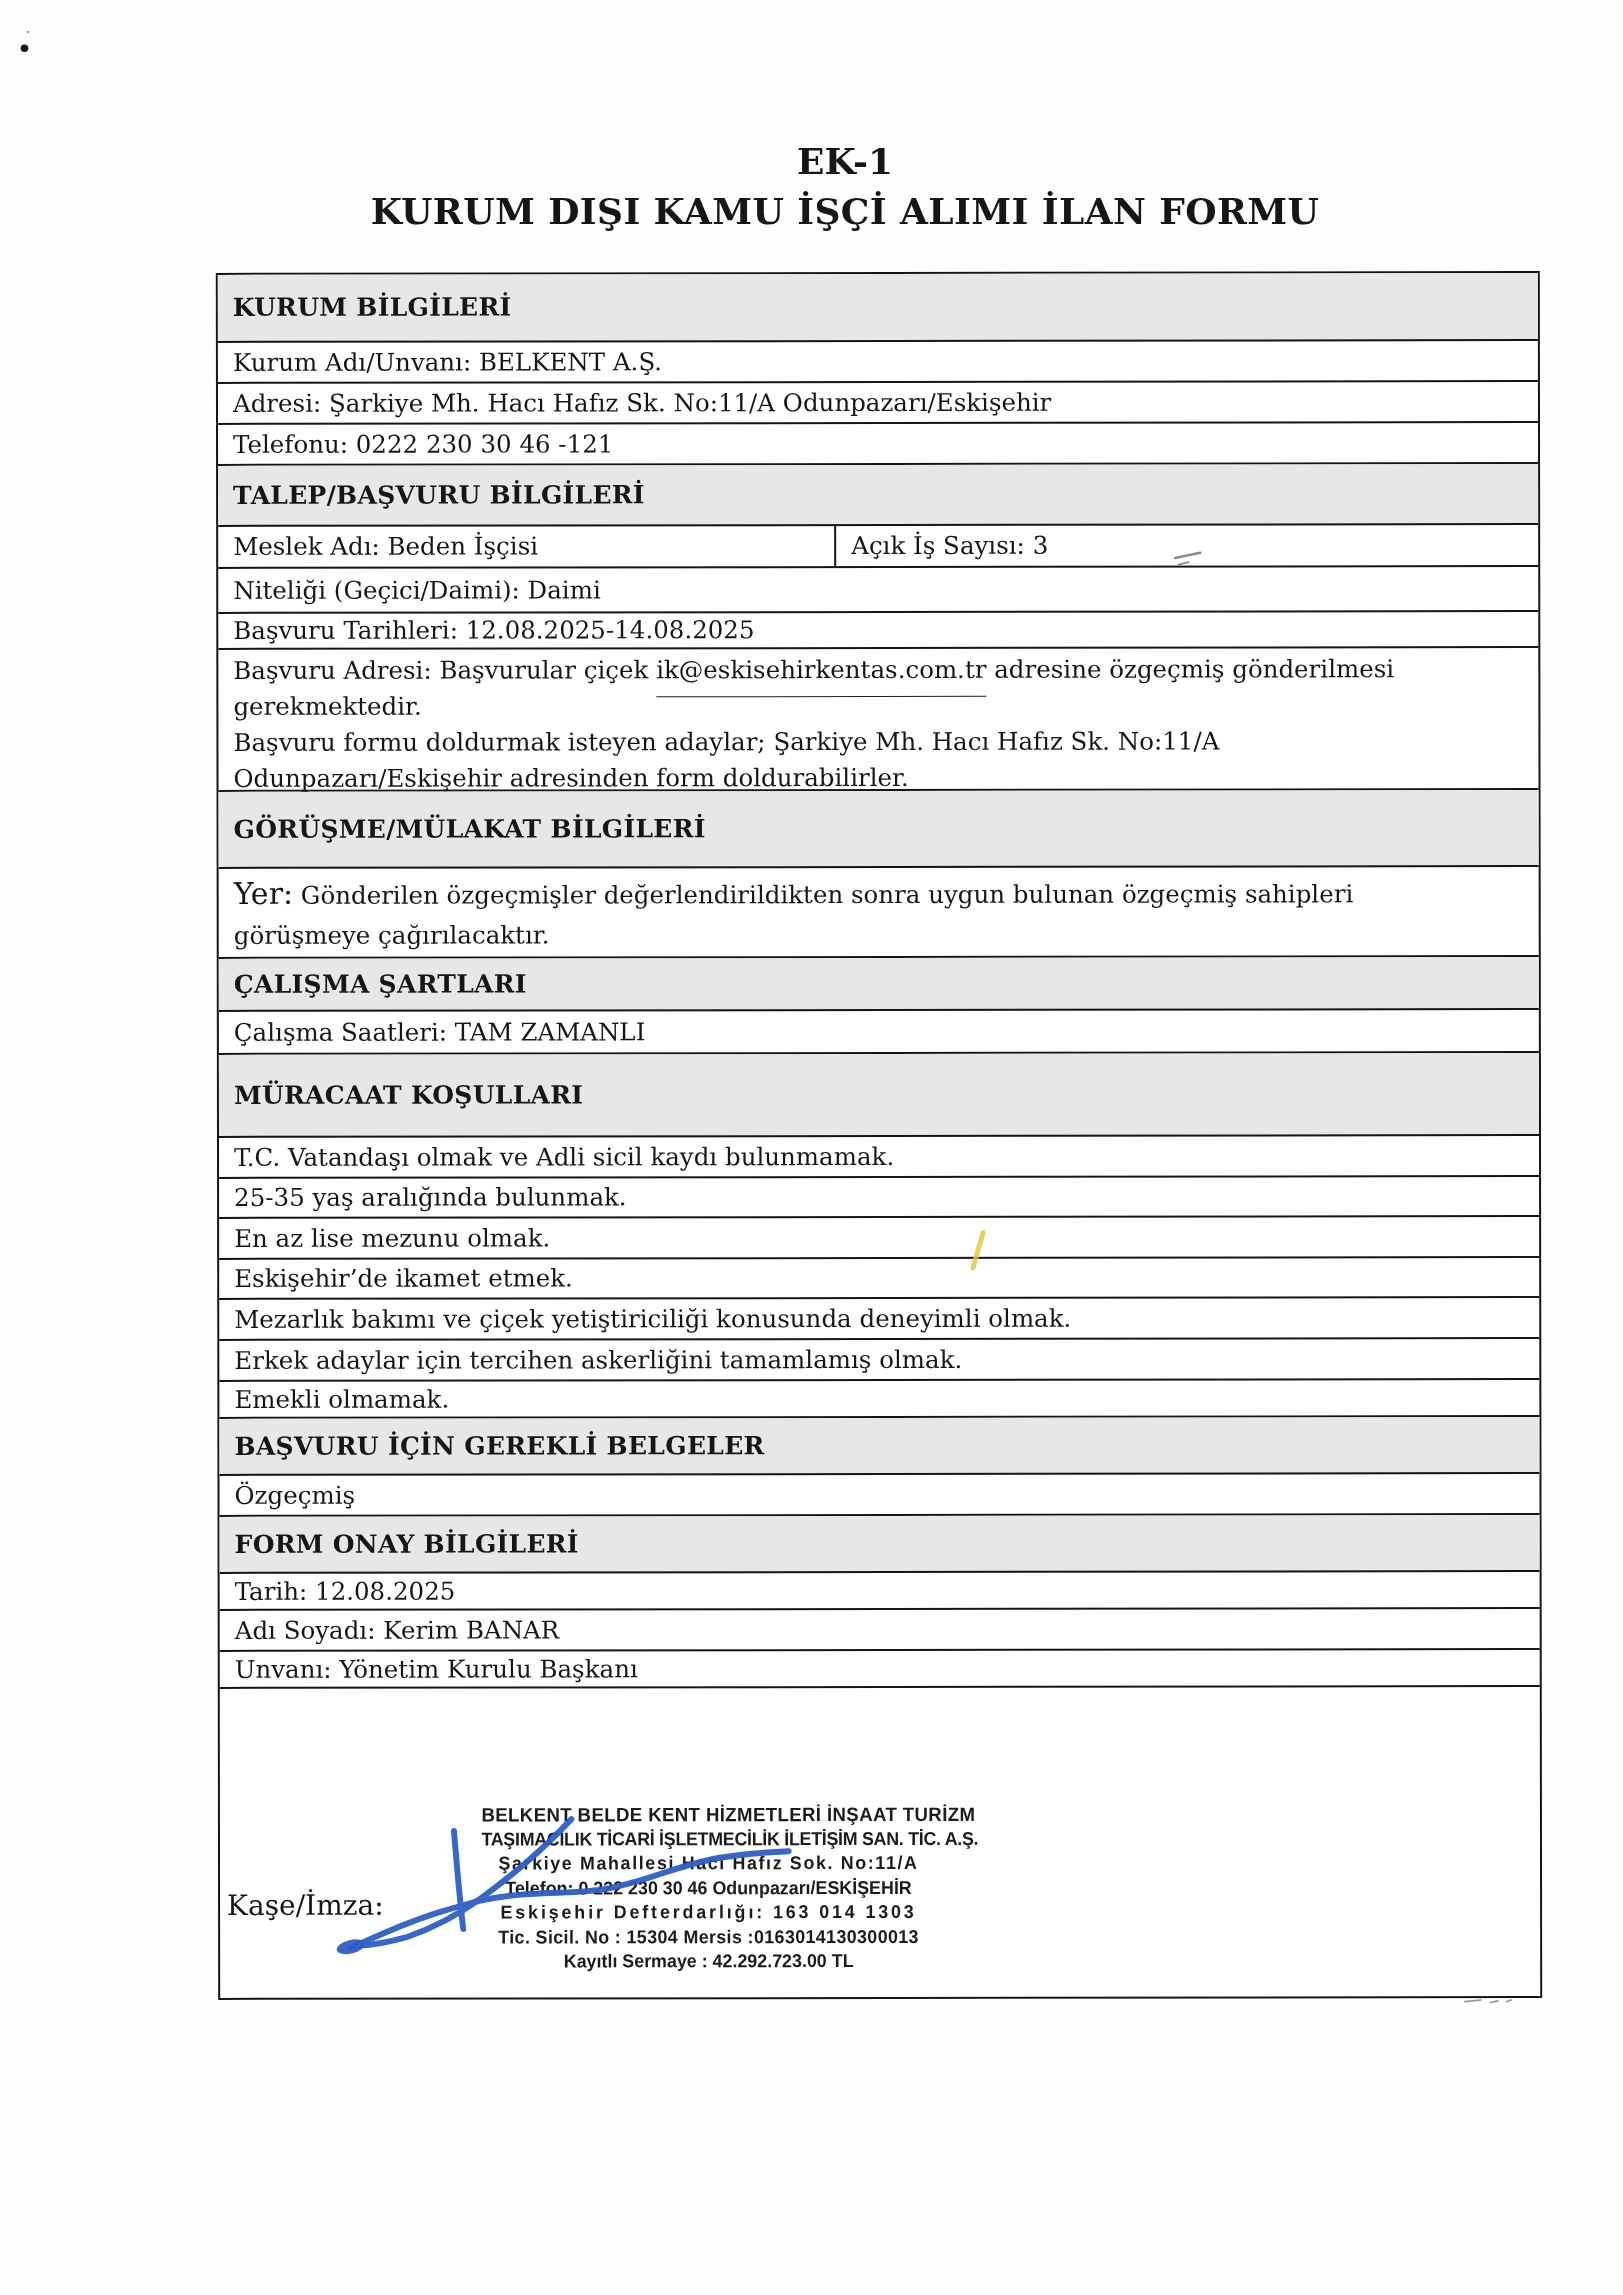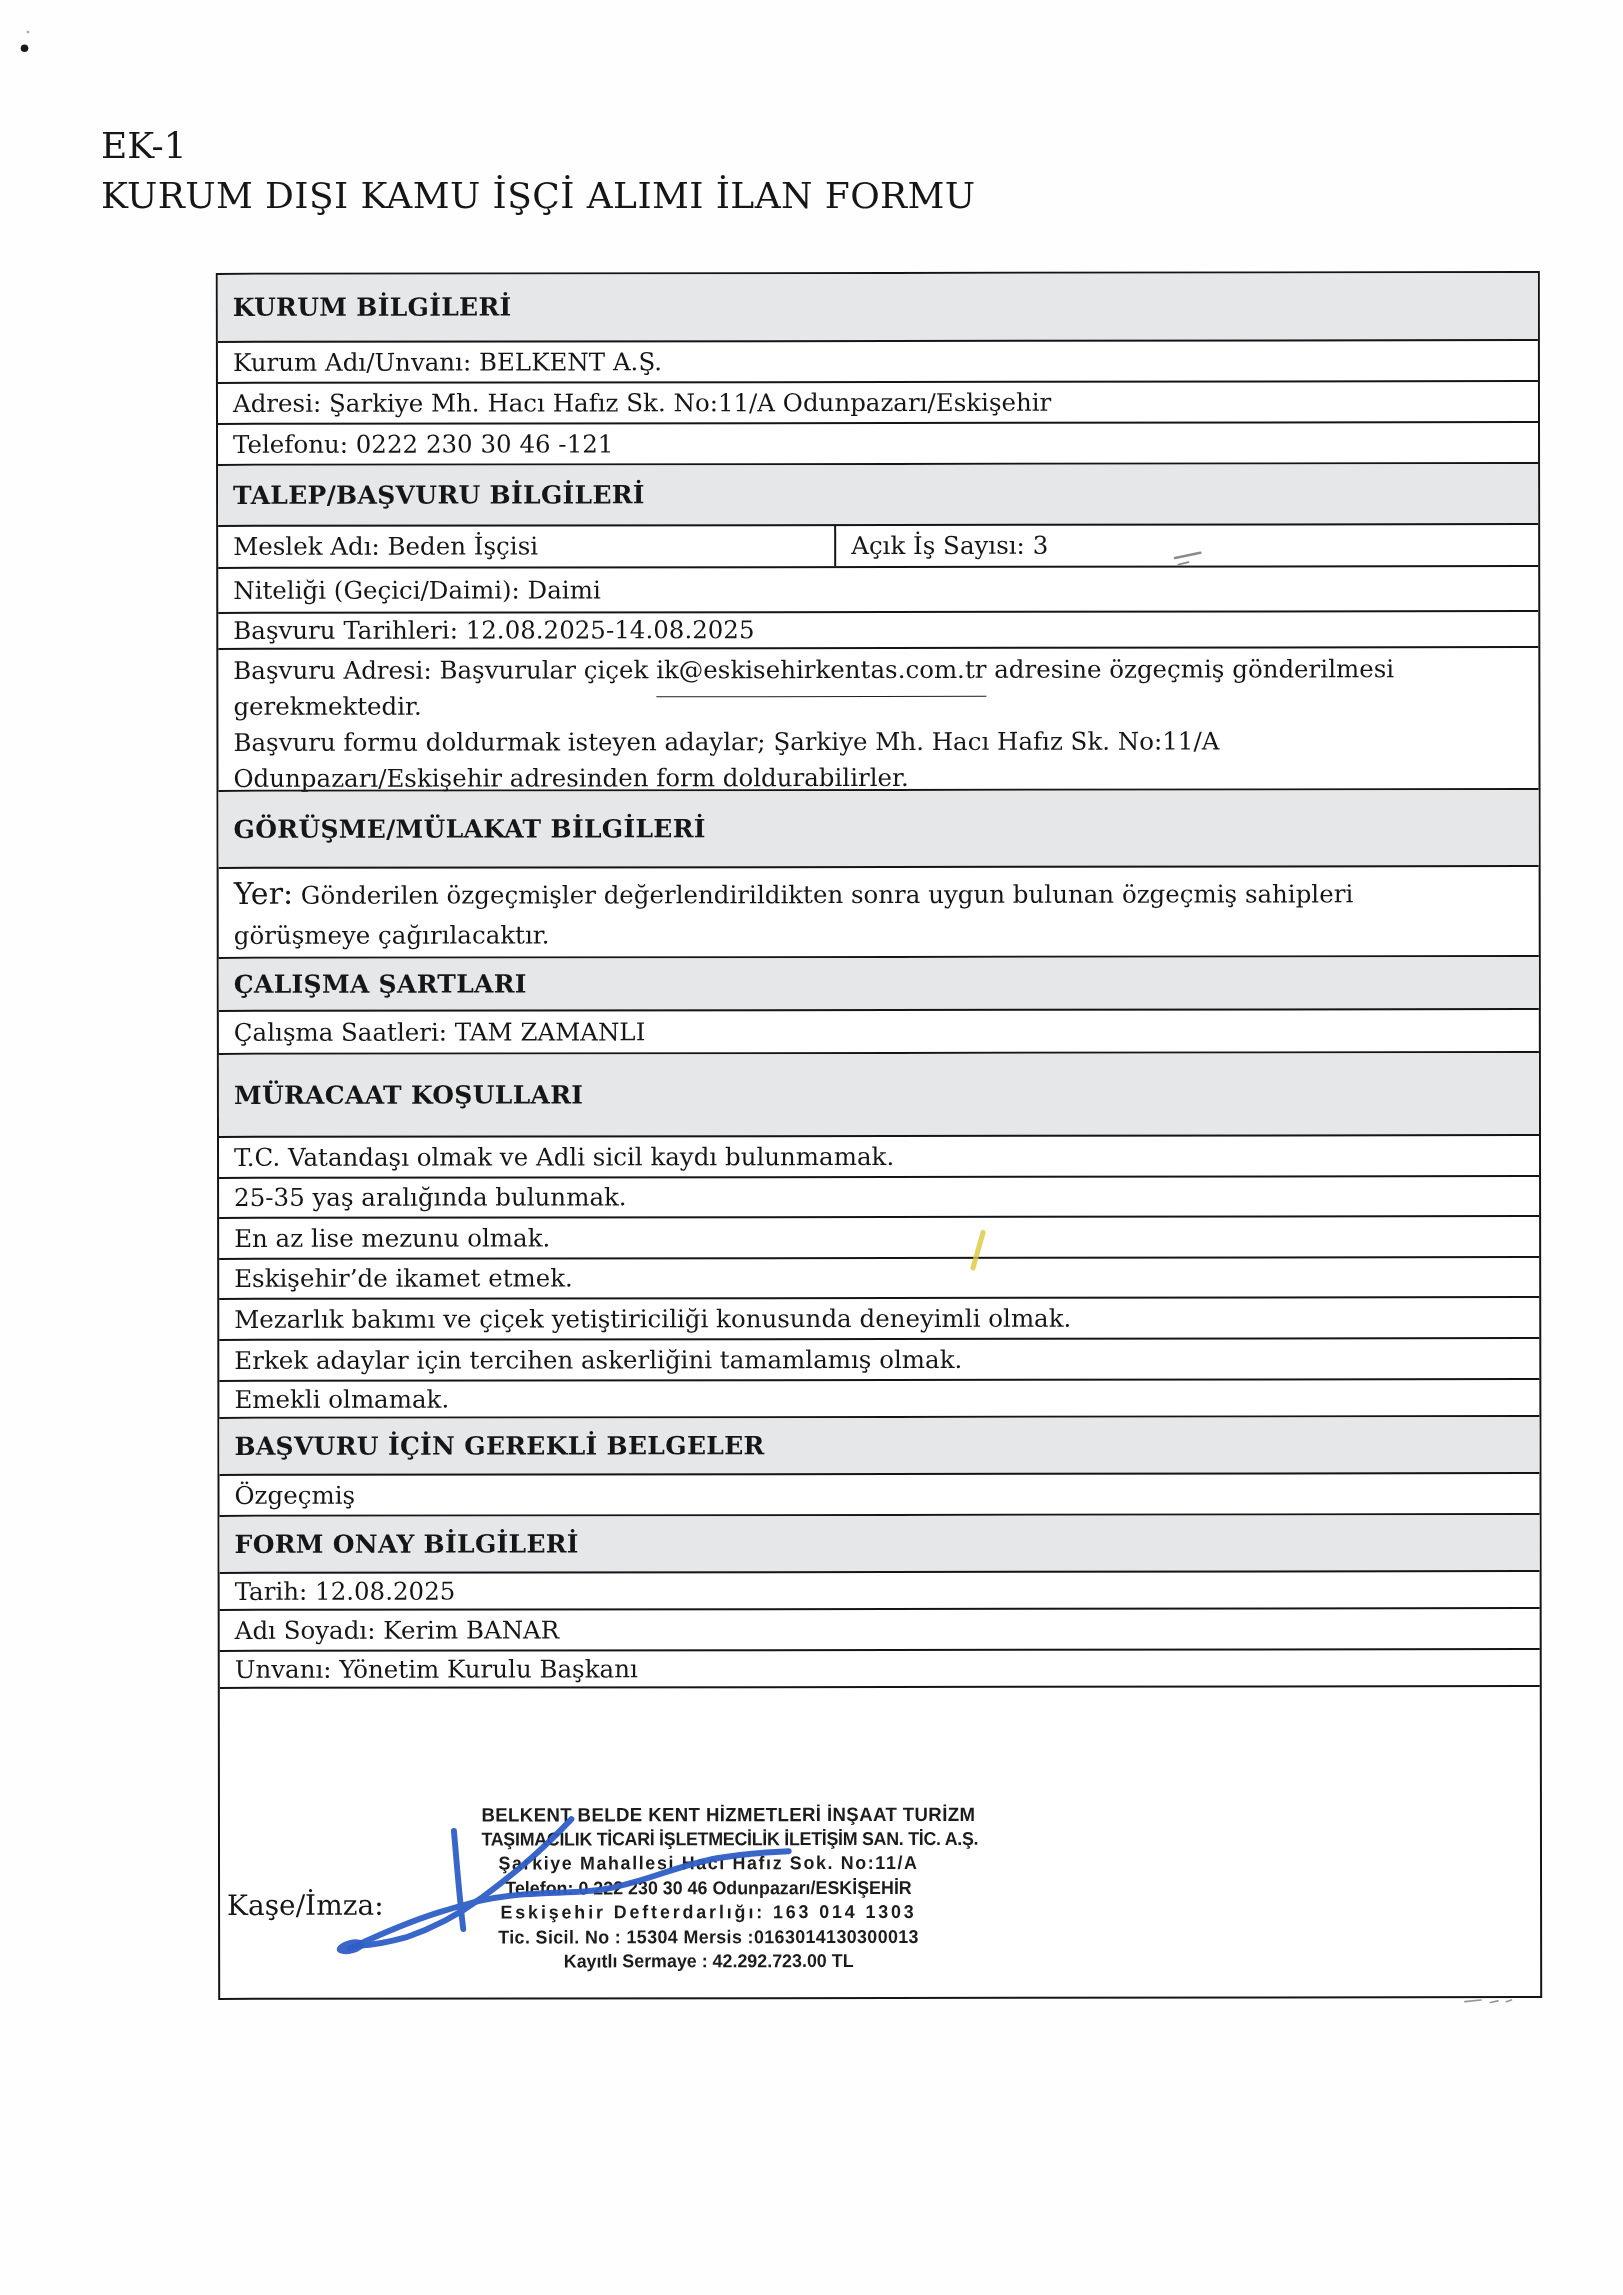--- a/index.html
+++ b/index.html
@@ -1,20 +1,20 @@
 <!DOCTYPE html>
 <html style="font-size:13.5px"><head>
 <meta charset="utf-8">
 <style>
   html,body{margin:0;padding:0;background:#ffffff;}
   .page{position:relative;width:1623px;height:2295px;background:#fefefe;
         font-family:"DejaVu Serif","Liberation Serif",serif;color:#161616;overflow:hidden;}
 
   
-  .titles{position:absolute;left:101px;top:126px;width:1488px;text-align:left;font-weight:normal;}
+  .titles{position:absolute;left:101px;top:142px;width:1488px;text-align:center;font-weight:bold;}
   .ek-label{font-size:36px;line-height:39px;}
   .form-title{font-size:36px;line-height:41px;margin-top:10px;letter-spacing:0.4px;}
 
   
   .doc-table{position:absolute;left:217px;top:272px;width:1324px;box-sizing:border-box;
              border:2.5px solid #151515;background:#fff;transform:rotate(-0.08deg);}
   .row{box-sizing:border-box;border-bottom:2.5px solid #151515;display:flex;align-items:center;
        padding-left:15px;font-size:24.5px;line-height:1.2;}
   .row.last{border-bottom:none;}
   .band{background:#e6e7e9;font-weight:bold;font-size:25px;letter-spacing:0.3px;}

